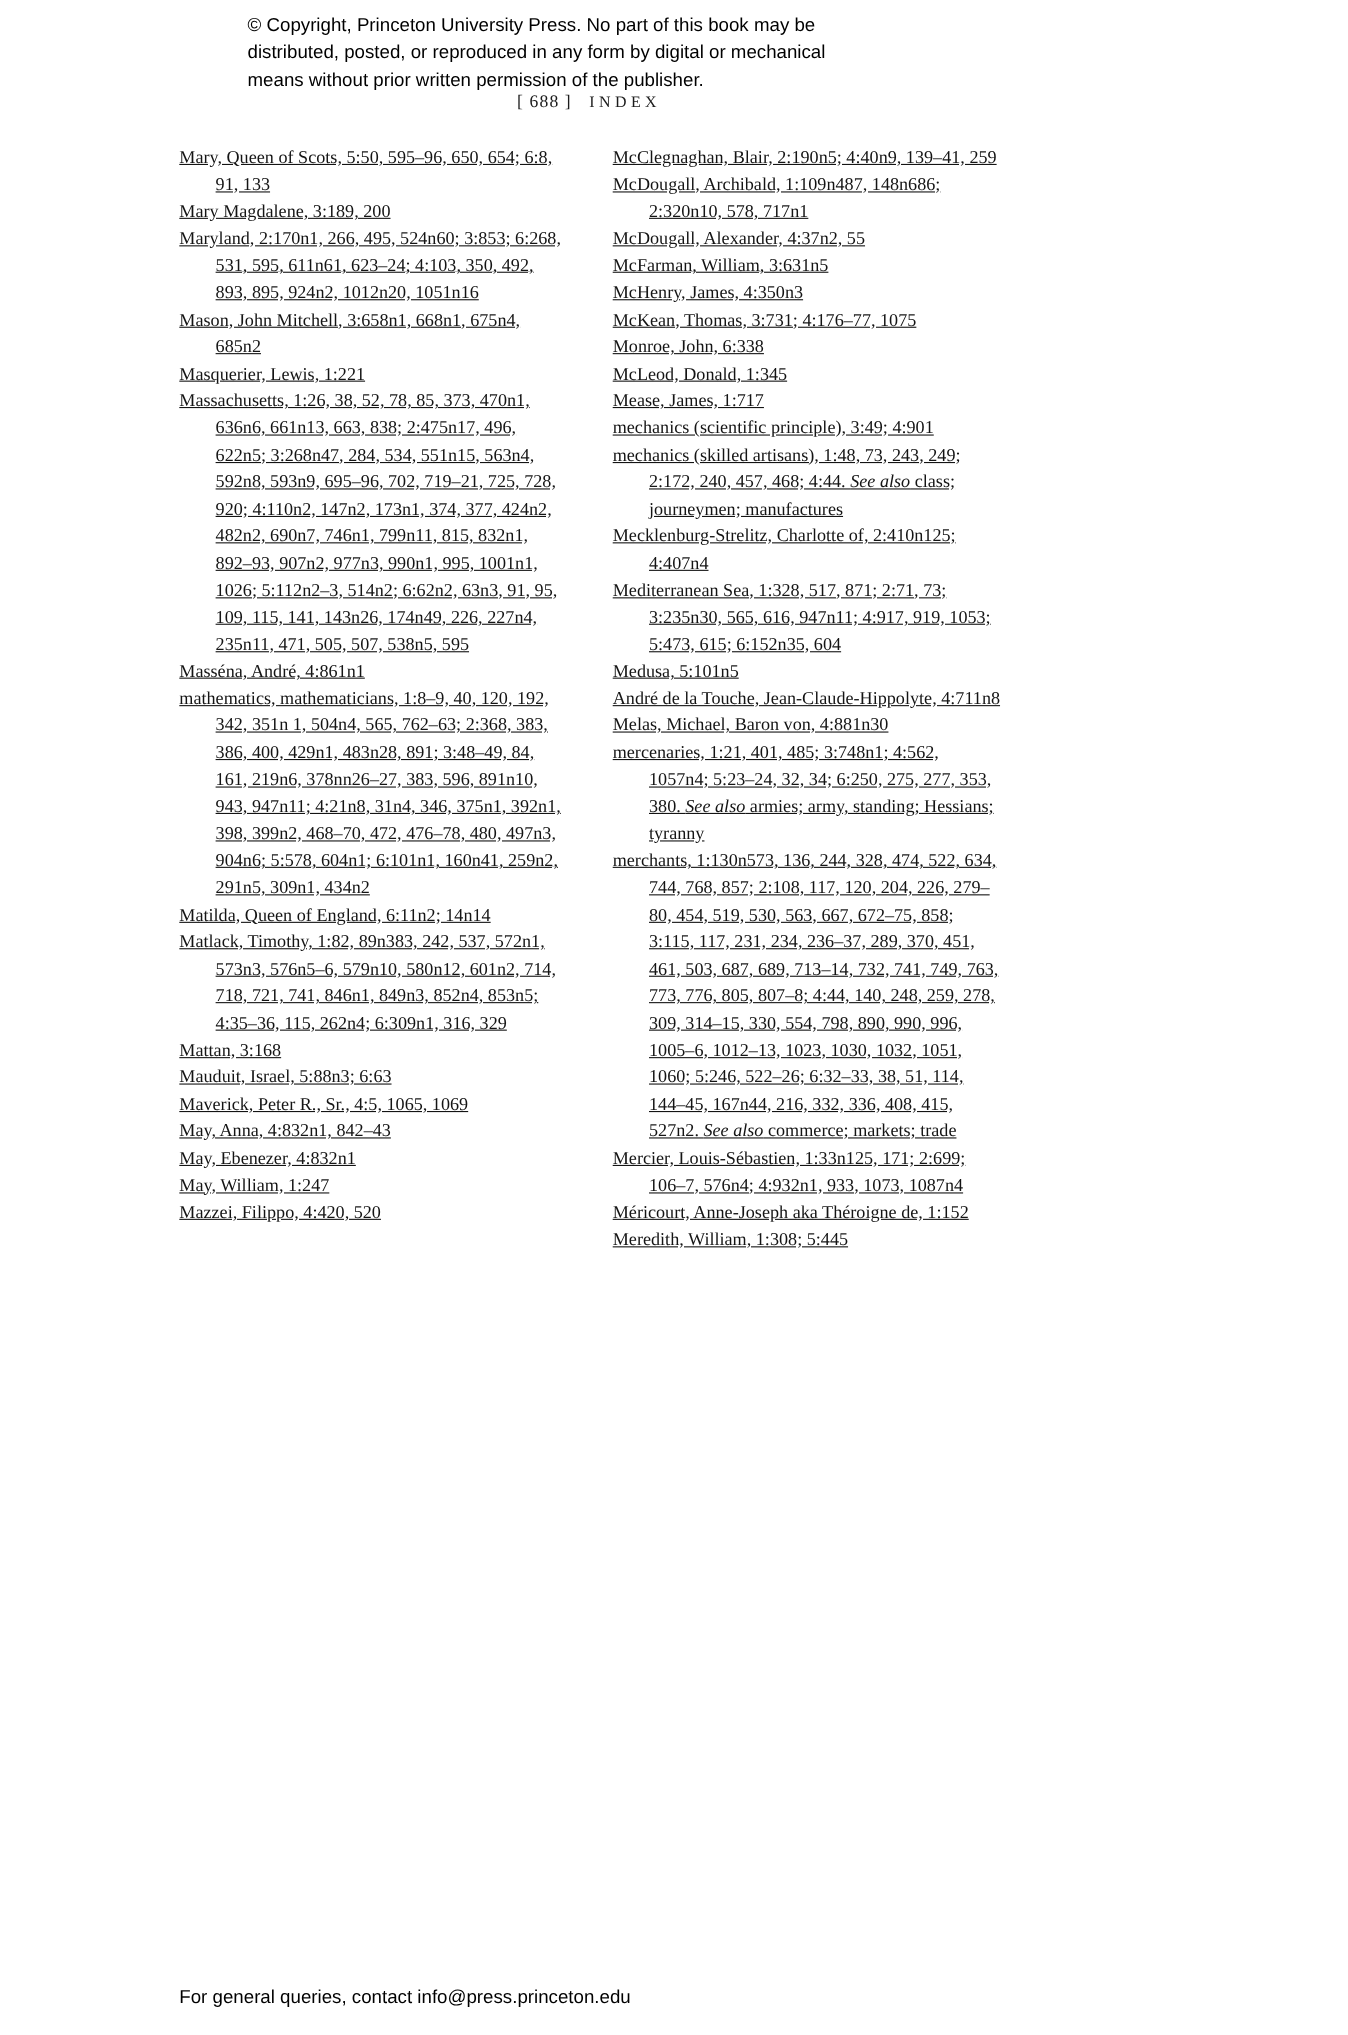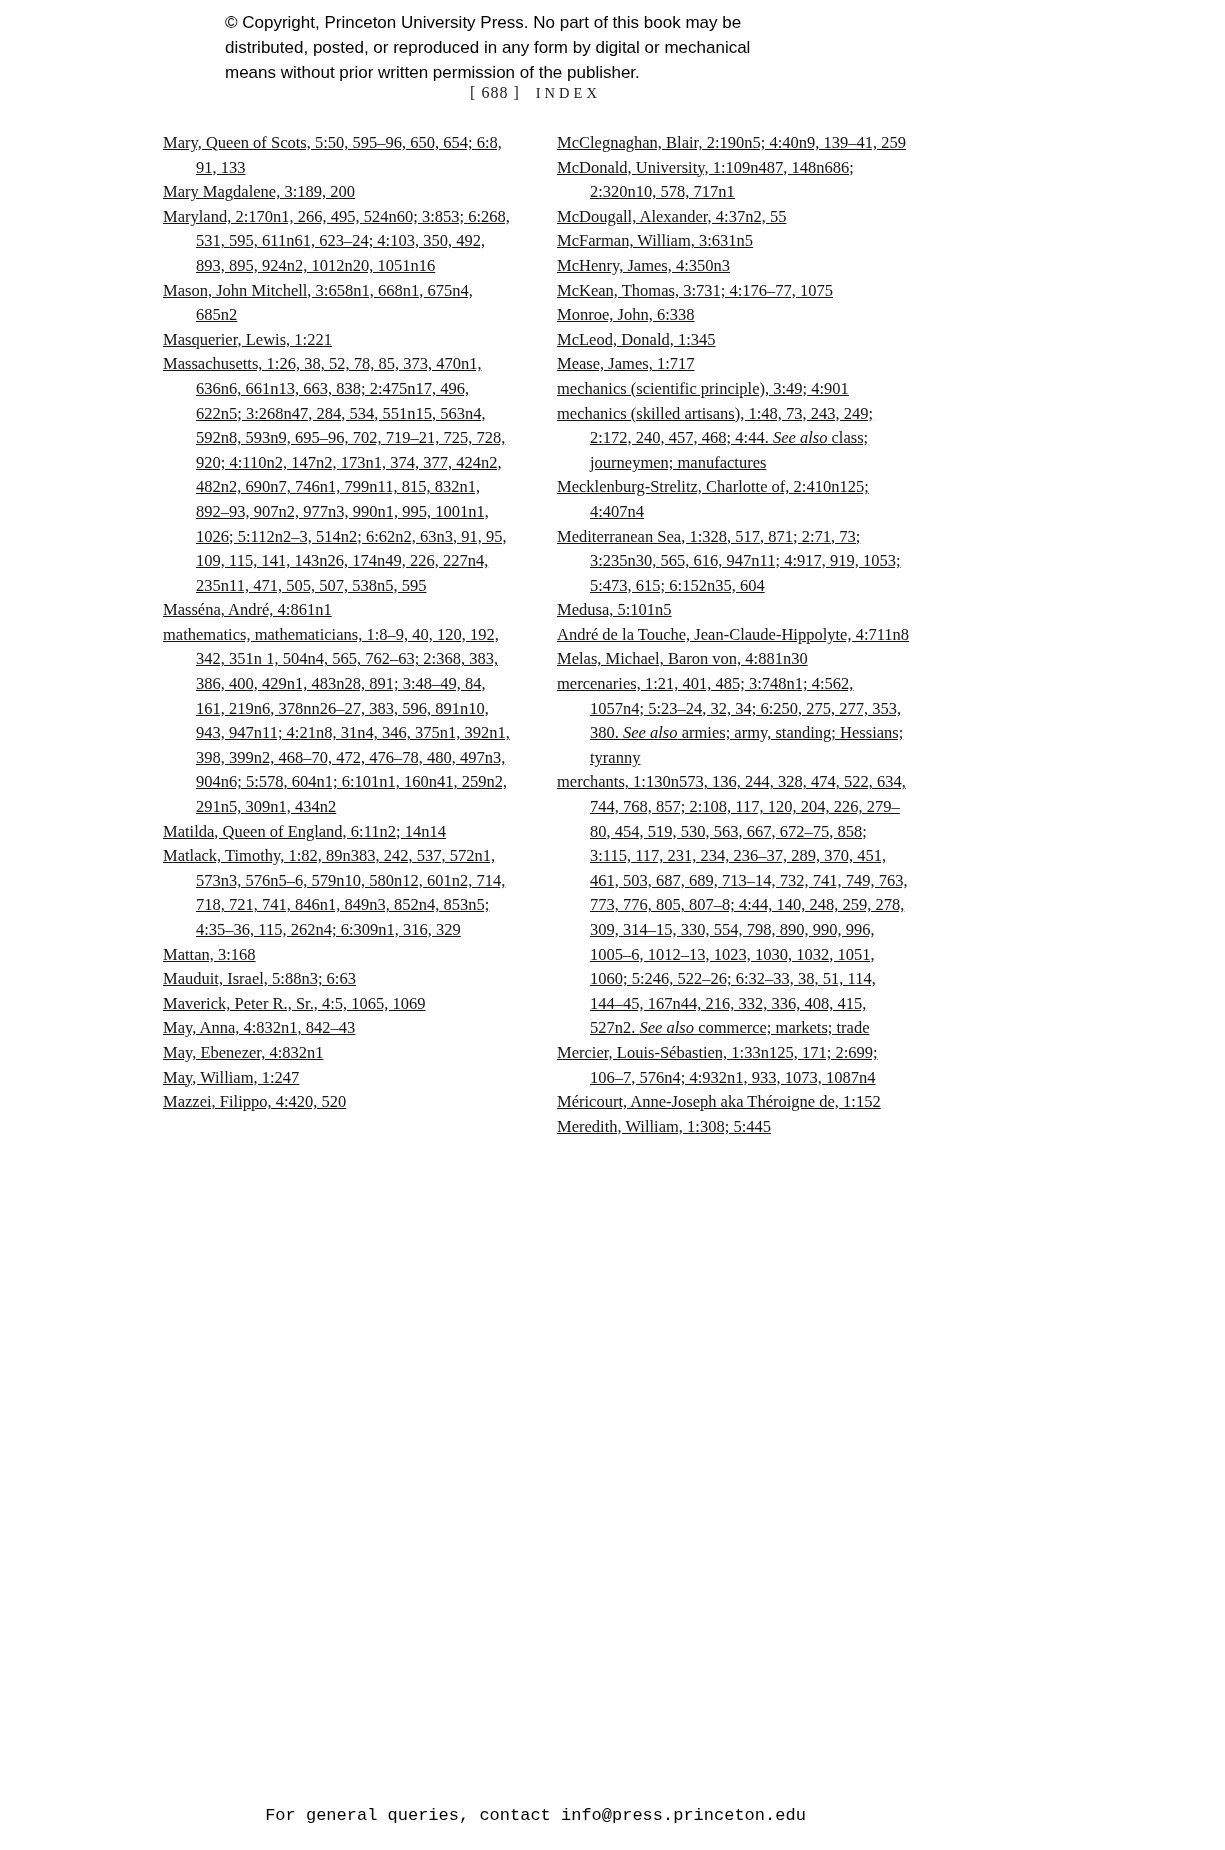--- a/index.html
+++ b/index.html
@@ -65,22 +65,21 @@
     color: #141414;
     text-decoration: underline;
   }
   .index-entry .seg { text-indent: 0; }
   .italic { font-style: italic; }
   .page-footer {
     position: absolute;
     left: 163px;
     top: 1806px;
     width: 745px;
-    text-align: center;
-    font-family: Liberation Mono, monospace;
+    font-family: Liberation Sans, sans-serif;
     font-size: 17px;
     color: #000000;
   }
 </style>
 </head>
 <body>
 
 <div class="page">
 
   <div class="copyright">
@@ -108,21 +107,21 @@
         <div class="index-entry"><span class="seg">Mattan, 3:168</span></div>
         <div class="index-entry"><span class="seg">Mauduit, Israel, 5:88n3; 6:63</span></div>
         <div class="index-entry"><span class="seg">Maverick, Peter R., Sr., 4:5, 1065, 1069</span></div>
         <div class="index-entry"><span class="seg">May, Anna, 4:832n1, 842–43</span></div>
         <div class="index-entry"><span class="seg">May, Ebenezer, 4:832n1</span></div>
         <div class="index-entry"><span class="seg">May, William, 1:247</span></div>
         <div class="index-entry"><span class="seg">Mazzei, Filippo, 4:420, 520</span></div>
       </div>
     <div class="col" id="right-column">
         <div class="index-entry"><span class="seg">McClegnaghan, Blair, 2:190n5; 4:40n9, 139–41, 259</span></div>
-        <div class="index-entry"><span class="seg">McDonald, University, 1:109n487, 148n686; 2:320n10, 578, 717n1</span></div>
+        <div class="index-entry"><span class="seg">McDougall, Archibald, 1:109n487, 148n686; 2:320n10, 578, 717n1</span></div>
         <div class="index-entry"><span class="seg">McDougall, Alexander, 4:37n2, 55</span></div>
         <div class="index-entry"><span class="seg">McFarman, William, 3:631n5</span></div>
         <div class="index-entry"><span class="seg">McHenry, James, 4:350n3</span></div>
         <div class="index-entry"><span class="seg">McKean, Thomas, 3:731; 4:176–77, 1075</span></div>
         <div class="index-entry"><span class="seg">Monroe, John, 6:338</span></div>
         <div class="index-entry"><span class="seg">McLeod, Donald, 1:345</span></div>
         <div class="index-entry"><span class="seg">Mease, James, 1:717</span></div>
         <div class="index-entry"><span class="seg">mechanics (scientific principle), 3:49; 4:901</span></div>
         <div class="index-entry"><span class="seg">mechanics (skilled artisans), 1:48, 73, 243, 249; 2:172, 240, 457, 468; 4:44. </span><span class="seg italic">See also</span><span class="seg"> class; journeymen; manufactures</span></div>
         <div class="index-entry"><span class="seg">Mecklenburg-Strelitz, Charlotte of, 2:410n125; 4:407n4</span></div>

